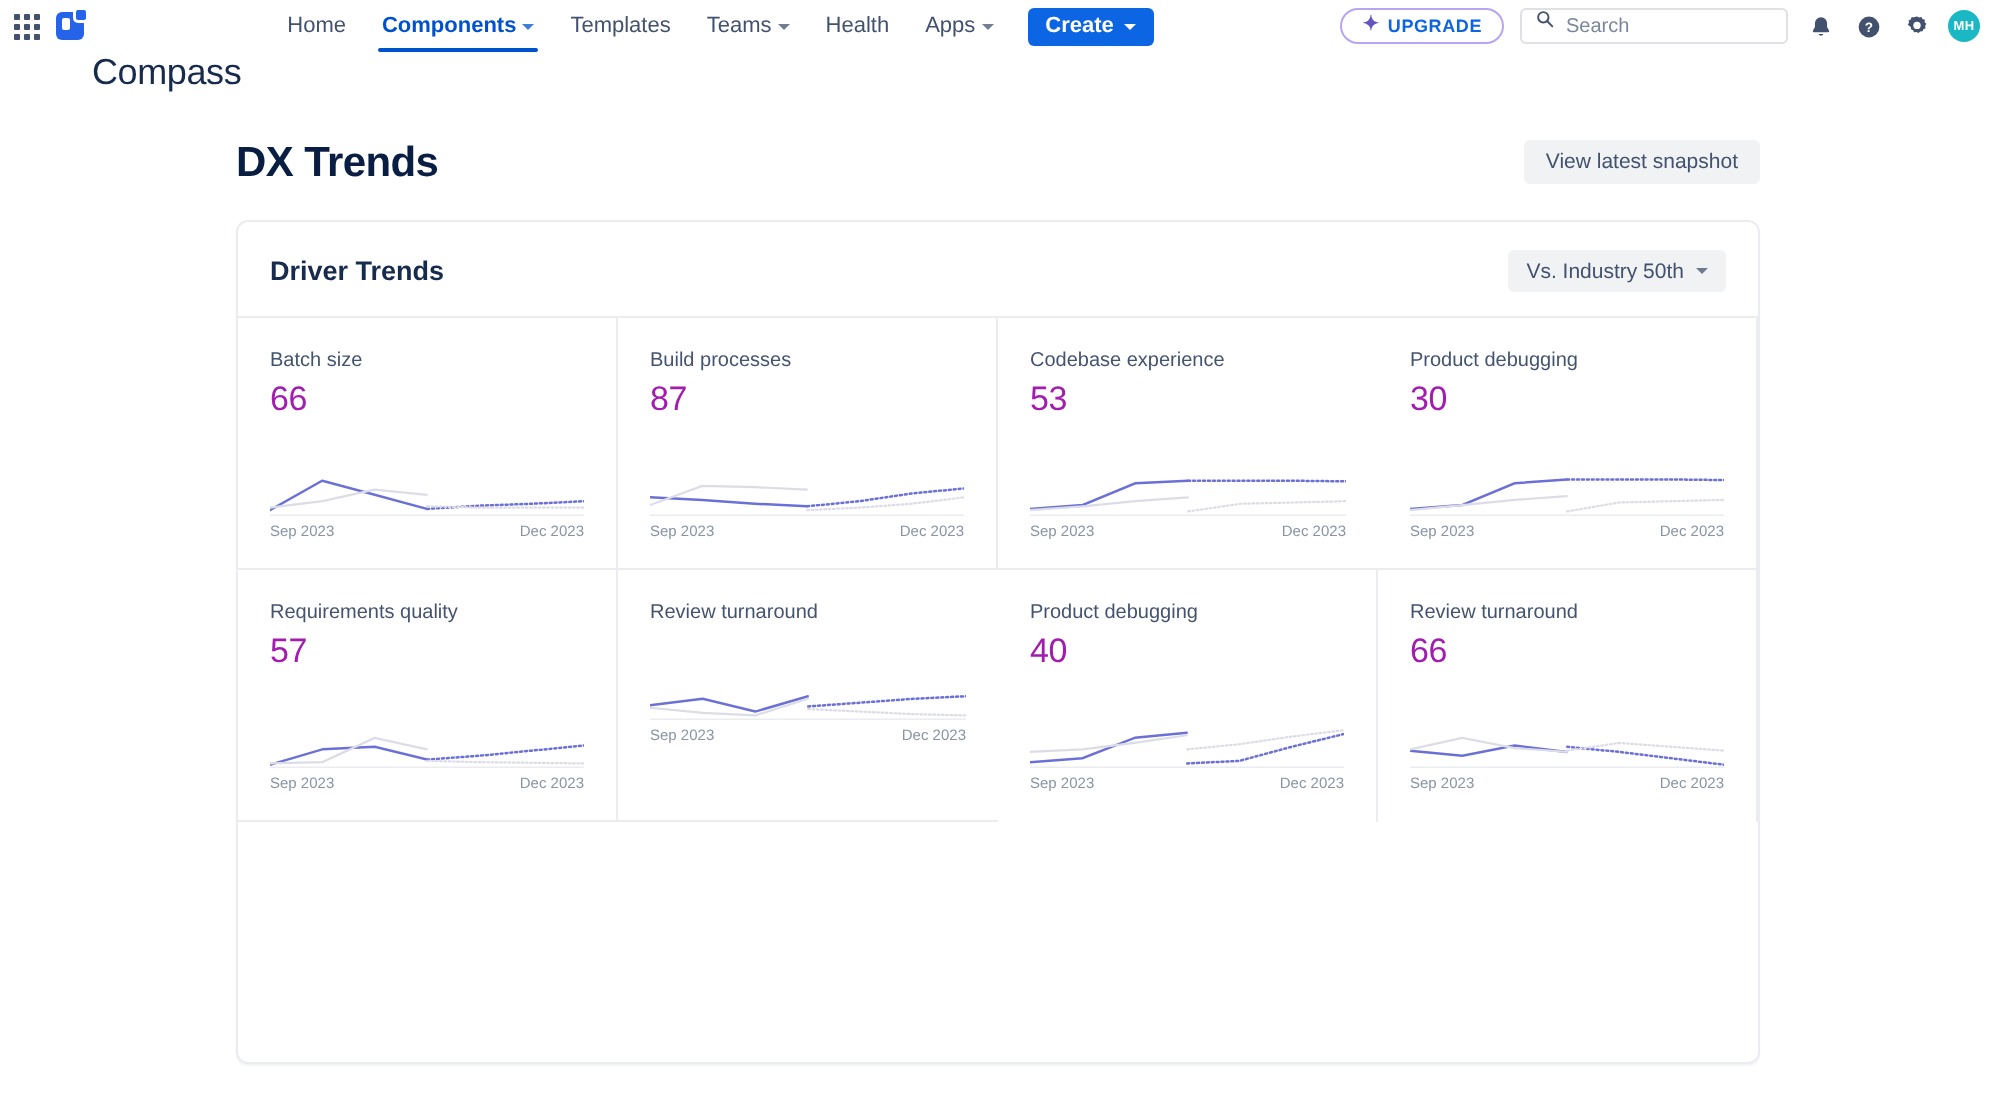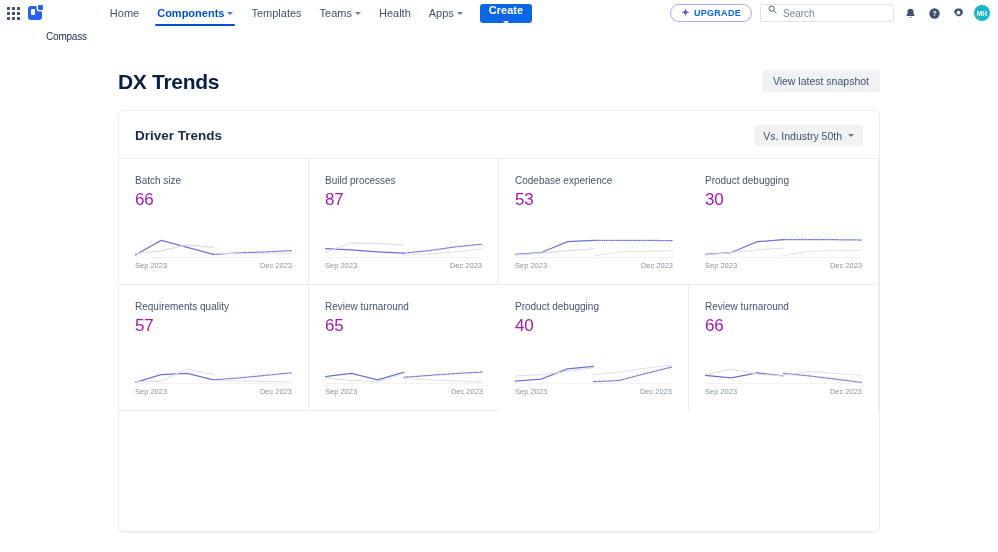--- a/index.html
+++ b/index.html
@@ -46,21 +46,21 @@
   .brand-mark::after {
     content:""; position:absolute; right:-1px; top:-1px;
     width:5px; height:5px; background:#2563eb; border-radius:1px;
     box-shadow: 0 0 0 1.5px #fff;
   }
   .brand-mark::before {
     content:""; position:absolute; left:3px; top:3px;
     width:4px; height:6px; background:#fff; border-radius:1px;
   }
   .brand-text {
-    font-size: 10px; letter-spacing: -0.2px;
+    font-size: 18px; letter-spacing: -0.2px;
     color: #172b4d; font-weight: 400; margin-top: 47px;
   }
 
   .nav-links { display: flex; align-items: center; margin-left: 14px; height:26px; }
   .nav-item {
     display: flex; align-items: center; gap: 3px;
     font-size: 11px; color: #42526e;
     padding: 0 9px; height: 26px; cursor: pointer;
     position: relative; white-space: nowrap;
   }
@@ -68,21 +68,21 @@
   .nav-item.active::after {
     content:""; position:absolute; left:7px; right:7px; bottom:0;
     height:2px; background:#0052cc; border-radius:1px;
   }
   .caret { width:0; height:0; border-left:3px solid transparent; border-right:3px solid transparent; border-top:3.5px solid currentColor; opacity:.75; }
 
   .create-btn {
     display:flex; align-items:center; gap:5px;
     background:#0c66e4; color:#fff; font-size:11px; font-weight:700;
     border-radius:3px; padding:0 9px; height:19px; margin-left:8px;
-    cursor:pointer; white-space:nowrap;flex-direction:column;
+    cursor:pointer; white-space:nowrap;
   }
   .create-btn .caret { border-top-color:#fff; opacity:1; }
 
   .nav-right { margin-left:auto; display:flex; align-items:center; gap:8px; }
 
   .upgrade-btn {
     display:flex; align-items:center; gap:4px;
     border:1px solid #b8a4f5; border-radius:12px;
     padding: 0 10px; height:18px;
     font-size:9px; font-weight:700; letter-spacing:.3px;
@@ -360,21 +360,20 @@
               <polyline points="102.50,30.44 136.67,31.08 170.83,31.40 205.00,31.72" fill="none" stroke="#dcdce6" stroke-width="1.1" stroke-linejoin="round" stroke-linecap="round" stroke-dasharray="1.4 1.4"></polyline>
             </svg>
           </div>
           <div class="axis-row">
             <span>Sep 2023</span>
             <span>Dec 2023</span>
           </div>
         </div>
         <div class="tile">
           <div class="tile-label">Review turnaround</div>
-          <div class="tile-value">65</div>
           <div class="spark-wrap">
             <svg viewBox="0 0 205 34" preserveAspectRatio="none">
               <line x1="0" y1="33.6" x2="205" y2="33.6" stroke="#ebecf0" stroke-width="0.8"></line>
               <polyline points="0.00,26.60 34.17,23.40 68.33,29.80 102.50,22.12" fill="none" stroke="#6b70d6" stroke-width="1.25" stroke-linejoin="round" stroke-linecap="round"></polyline>
               <polyline points="102.50,27.24 136.67,25.32 170.83,23.40 205.00,22.12" fill="none" stroke="#6b70d6" stroke-width="1.25" stroke-linejoin="round" stroke-linecap="round" stroke-dasharray="1.6 1.6"></polyline>
               <polyline points="0.00,27.88 34.17,30.44 68.33,31.72 102.50,23.40" fill="none" stroke="#dcdce6" stroke-width="1.1" stroke-linejoin="round" stroke-linecap="round"></polyline>
               <polyline points="102.50,28.52 136.67,29.80 170.83,31.08 205.00,31.72" fill="none" stroke="#dcdce6" stroke-width="1.1" stroke-linejoin="round" stroke-linecap="round" stroke-dasharray="1.4 1.4"></polyline>
             </svg>
           </div>
           <div class="axis-row">

